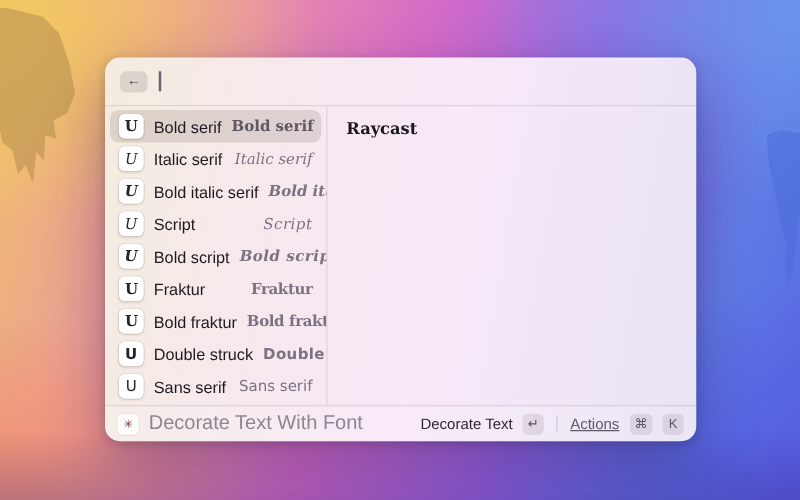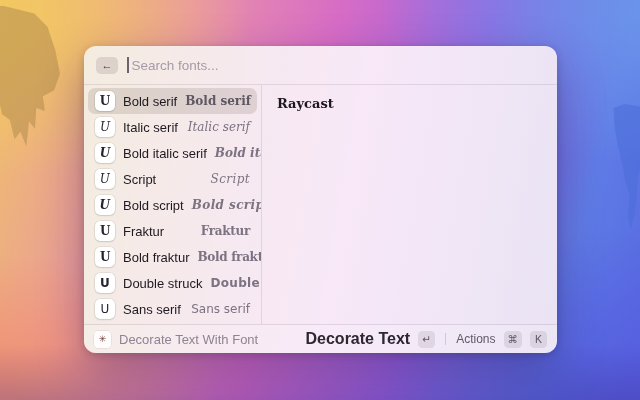--- a/index.html
+++ b/index.html
@@ -85,46 +85,45 @@
   .footer {
     height:28px; flex:0 0 28px; display:flex; align-items:center;
     padding:0 10px; gap:8px; background:rgba(255,255,255,0.12);
   }
   .ext-icon {
     width:17px; height:17px; border-radius:4px; background:rgba(255,255,255,0.85);
     box-shadow:0 0 0 0.5px rgba(0,0,0,0.10);
     display:flex; align-items:center; justify-content:center;
     font-size:9px; color:#6e3a30;
   }
-  .ext-name { font-size:13px; color:#8d8494; flex:1; }
-  .primary-action { font-size:16px; font-weight:bold; color:#2c2730; }
+  .ext-name { font-size:16px; color:#8d8494; flex:1; }
+  .primary-action { font-size:12px; font-weight:normal; color:#2c2730; }
   .key {
     height:17px; min-width:17px; padding:0 4px; border-radius:4.5px;
     background:rgba(75,55,75,0.11); color:#5c5664;
     display:flex; align-items:center; justify-content:center;
     font-size:10.5px; line-height:1;
   }
   .fsep { width:1px; height:12px; background:rgba(85,60,85,0.20); margin:0 2px; }
-  .actions-label { font-size:12px; color:#5f5966; }
+  .actions-label { font-size:12px; color:#5f5966;text-decoration:underline; }
 </style>
 </head>
 <body>
 
 <div id="screen">
   <div class="land-left"></div>
   <div class="land-right"></div>
 
   <div class="window">
 
     <div class="search-bar">
       <div class="back-btn">
         <span>←</span>
       </div>
       <div class="caret"></div>
-      <div class="search-input">Search fonts...</div>
     </div>
 
     <div class="hdiv"></div>
 
     <div class="content">
       <div class="font-list">
           <div class="row selected">
     <div class="tile">
       <span class="st-bold-serif">U</span>
     </div>

